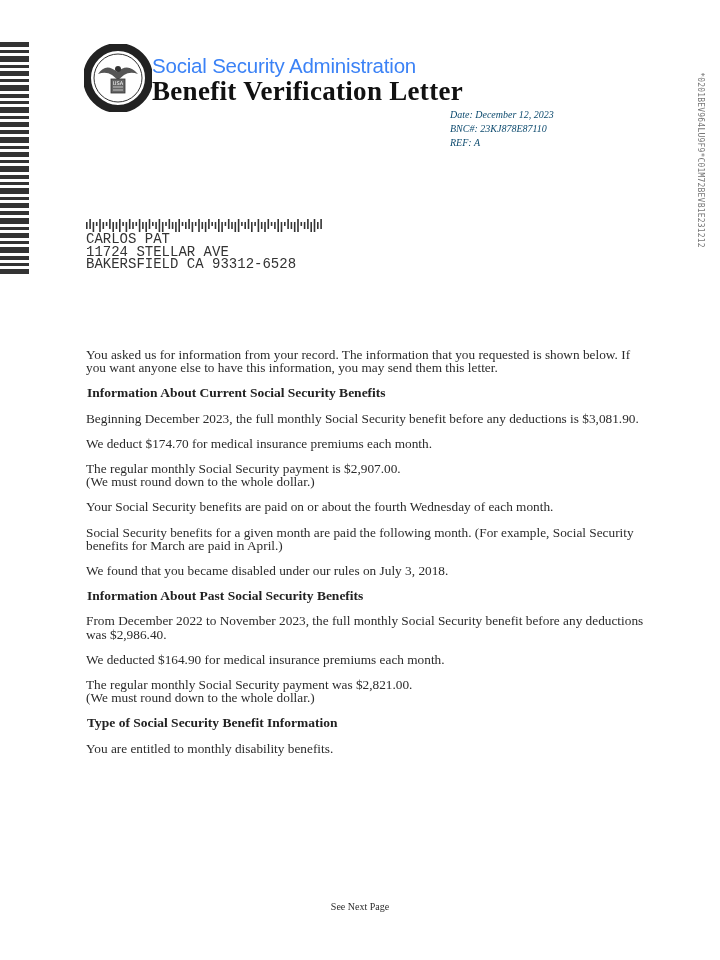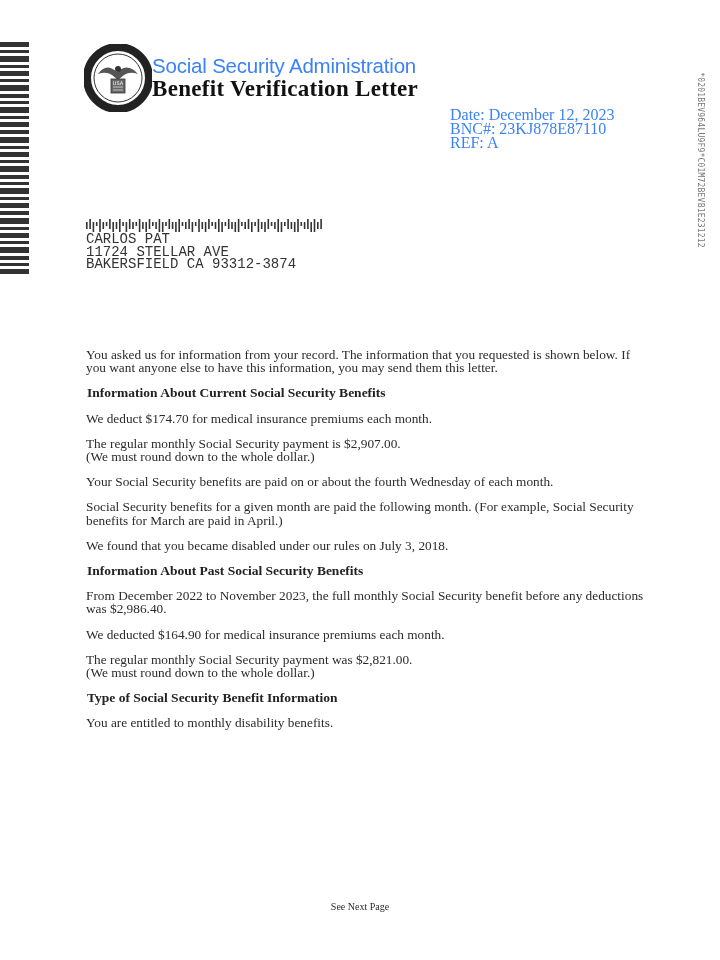--- a/index.html
+++ b/index.html
@@ -3,22 +3,22 @@
 <meta charset="utf-8">
 <style>
   html, body { margin:0; padding:0; background:#ffffff; }
   body { width:720px; height:960px; position:relative; overflow:hidden; font-family:"DejaVu Serif", "Liberation Serif", serif; color:#2a2a2a; }
   .barcode-left { position:absolute; left:0; top:42px; width:29px; height:232px; }
   .barcode-left span { position:absolute; left:0; width:29px; background:#333; }
   .side-code { position:absolute; left:692px; top:40px; width:16px; height:240px; }
   .side-code span { position:absolute; left:50%; top:50%; transform:translate(-50%,-50%) rotate(90deg); white-space:nowrap; font-family:"DejaVu Sans Mono", monospace; font-size:8px; color:#777; letter-spacing:0.2px; }
   .seal { position:absolute; left:84px; top:44px; width:68px; height:68px; }
   .hdr-title { position:absolute; left:152px; top:54px; font-size:20.5px; color:#3b82f6; letter-spacing:-0.2px; font-family:Liberation Sans, sans-serif; }
-  .hdr-sub { position:absolute; left:152px; top:76px; font-size:23px; font-weight:bold; color:#111; font-family:"Liberation Serif", serif; letter-spacing:0.3px; }
-  .meta { position:absolute; left:450px; top:108px; font-size:16px; line-height:14px; color:#3b82f6; font-family:"Liberation Serif", serif; }
+  .hdr-sub { position:absolute; left:152px; top:76px; font-size:27px; font-weight:bold; color:#111; font-family:"Liberation Serif", serif; letter-spacing:0.3px; }
+  .meta { position:absolute; left:450px; top:108px; font-size:10px; line-height:14px; color:#0c4a6e; font-family:"Liberation Serif", serif;font-style:italic; }
   .meta div { white-space:nowrap; }
   .imb { position:absolute; left:86px; top:219px; height:13px; }
   .addr { position:absolute; left:86px; top:233px; font-size:14px; line-height:12.5px; font-family:Liberation Mono, monospace; color:#333; }
   .body { position:absolute; left:86px; top:348px; width:560px; font-family:"Liberation Serif", serif; font-size:13.3px; line-height:13.2px; color:#2b2b2b; }
   .body p { margin:0 0 12px 0; }
   .body h3 { margin:0 0 12px 1px; font-size:13.5px; font-weight:bold; color:#222; }
   .footer { position:absolute; left:0; width:720px; top:901px; text-align:center; font-family:"Liberation Serif", serif; font-size:10px; color:#2b2b2b; }
 </style>
 </head>
 <body>
@@ -155,26 +155,27 @@
     <rect x="224.4" y="3" width="1.6" height="10"></rect>
       <rect x="227.7" y="0" width="1.6" height="13"></rect>
       <rect x="231" y="3" width="1.6" height="7"></rect>
       <rect x="234.3" y="0" width="1.6" height="10"></rect>
   </g>
 </svg>
 
 <div class="addr">
   <div>CARLOS PAT</div>
   <div>11724 STELLAR AVE</div>
-  <div>BAKERSFIELD CA  93312-3874</div>
+  <div>BAKERSFIELD CA  93312-6528</div>
 </div>
 
 <div class="body">
   <p style="">You asked us for information from your record. The information that you requested is shown below. If you want anyone else to have this information, you may send them this letter.</p>
   <h3>Information About Current Social Security Benefits</h3>
+  <p>Beginning December 2023, the full monthly Social Security benefit before any deductions is $3,081.90.</p>
   <p>We deduct $174.70 for medical insurance premiums each month.</p>
   <p>
     <span>The regular monthly Social Security payment is $2,907.00.</span><br>
     <span>(We must round down to the whole dollar.)</span>
   </p>
   <p>Your Social Security benefits are paid on or about the fourth Wednesday of each month.</p>
   <p>Social Security benefits for a given month are paid the following month. (For example, Social Security benefits for March are paid in April.)</p>
   <p>We found that you became disabled under our rules on July 3, 2018.</p>
   <h3>Information About Past Social Security Benefits</h3>
   <p>From December 2022 to November 2023, the full monthly Social Security benefit before any deductions was $2,986.40.</p>

